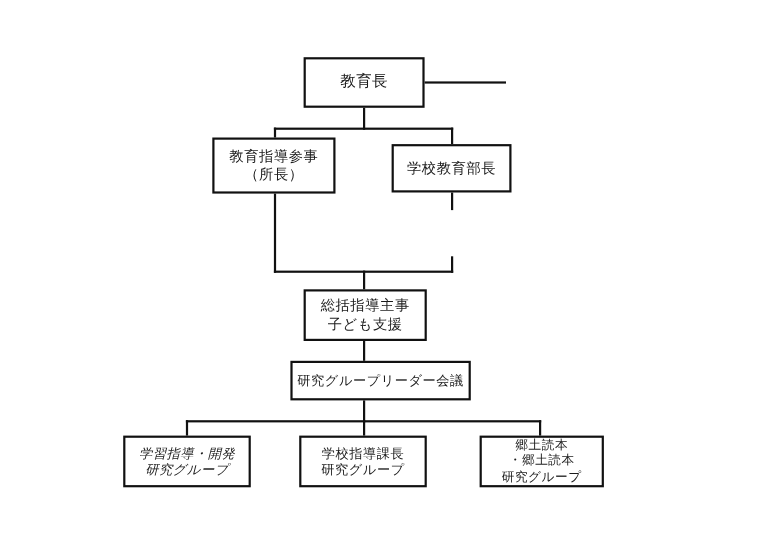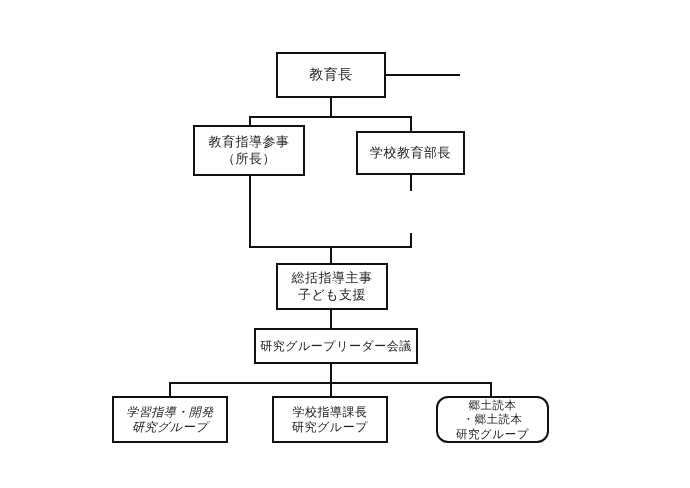--- a/index.html
+++ b/index.html
@@ -33,21 +33,21 @@
     line-height: 1.25;
     letter-spacing: 0.5px;
   }
   .node .line {
     display: block;
     white-space: nowrap;
   }
   .fs14 { font-size: 14px; }
   .fs13 { font-size: 13px; }
   .fs12 { font-size: 12px; }
-  .fs115 { font-size: 11.5px; border-radius: 12px; }
+  .fs115 { font-size: 11.5px; }
 
   .conn {
     position: absolute;
     background: #111111;
     z-index: 1;
   }
   .conn.v { width: 2px; }
   .conn.h { height: 2px; }
 </style>
 </head>
@@ -96,21 +96,21 @@
   <div class="node fs13" style="left:356px; top:131px; width:109px; height:44px;">
     <span class="line">学校教育部長</span>
   </div>
 
 
   <div class="node fs13" style="left:276px; top:263px; width:112px; height:47px;">
     <span class="line">総括指導主事</span>
     <span class="line">子ども支援</span>
   </div>
 
-  <div class="node fs12" style="left:254px; top:328px; width:164px; height:36px;">
+  <div class="node fs12" style="left:264px; top:328px; width:164px; height:36px;">
     <span class="line">研究グループリーダー会議</span>
   </div>
 
   <div class="node fs12" style="left:112px; top:396px; width:116px; height:47px;font-style:italic;">
     <span class="line">学習指導・開発</span>
     <span class="line">研究グループ</span>
   </div>
 
   <div class="node fs12" style="left:272px; top:396px; width:116px; height:47px;">
     <span class="line">学校指導課長</span>

